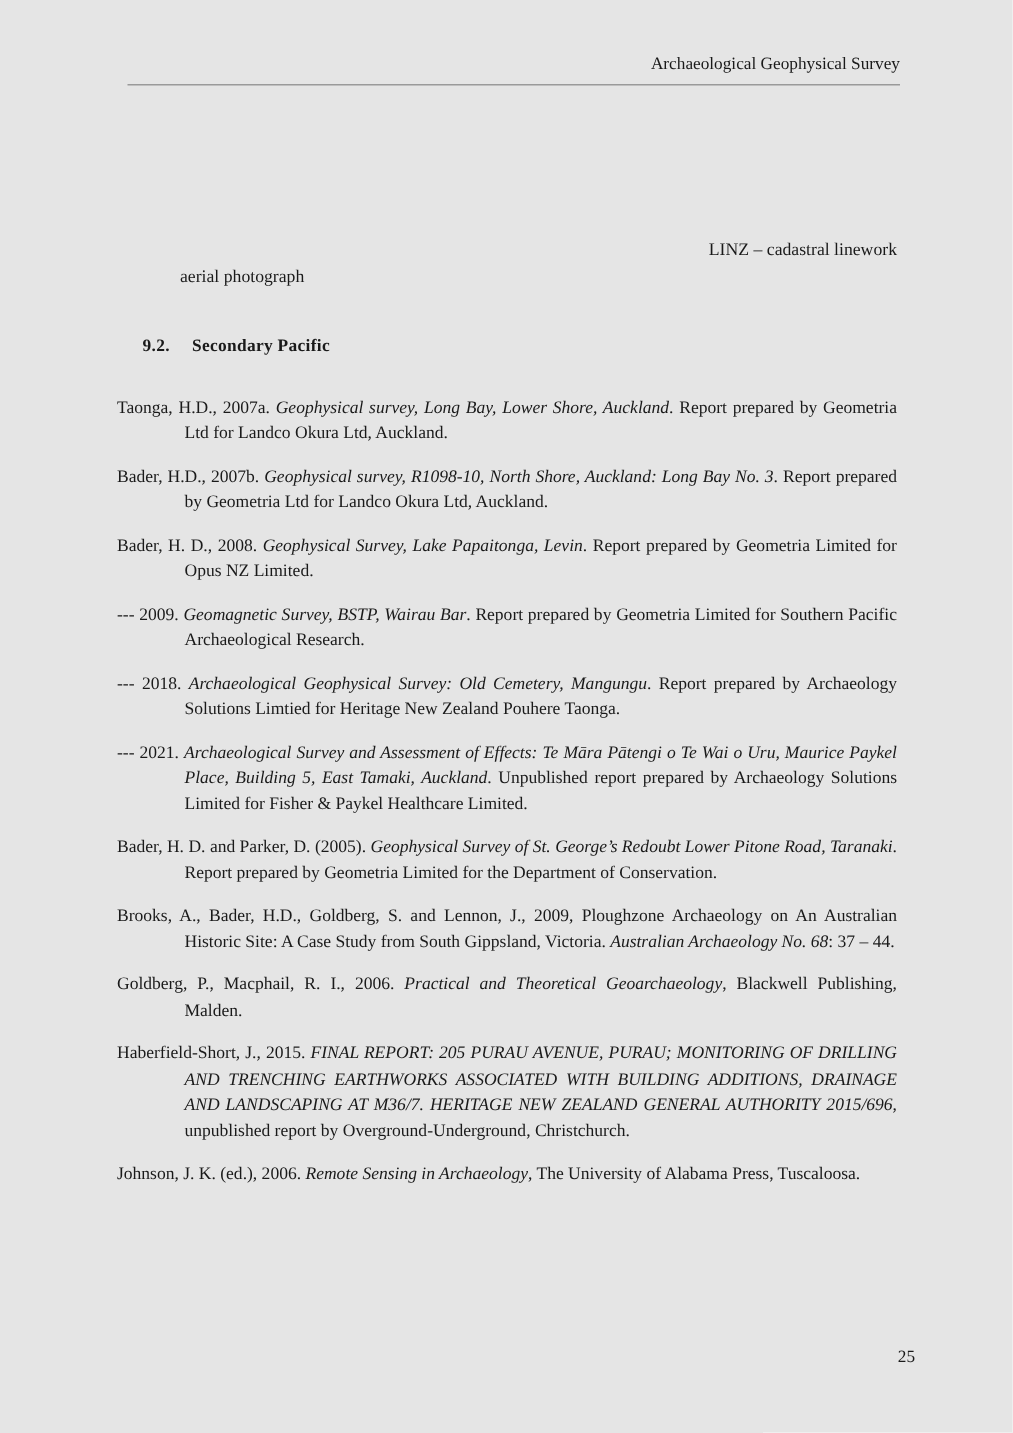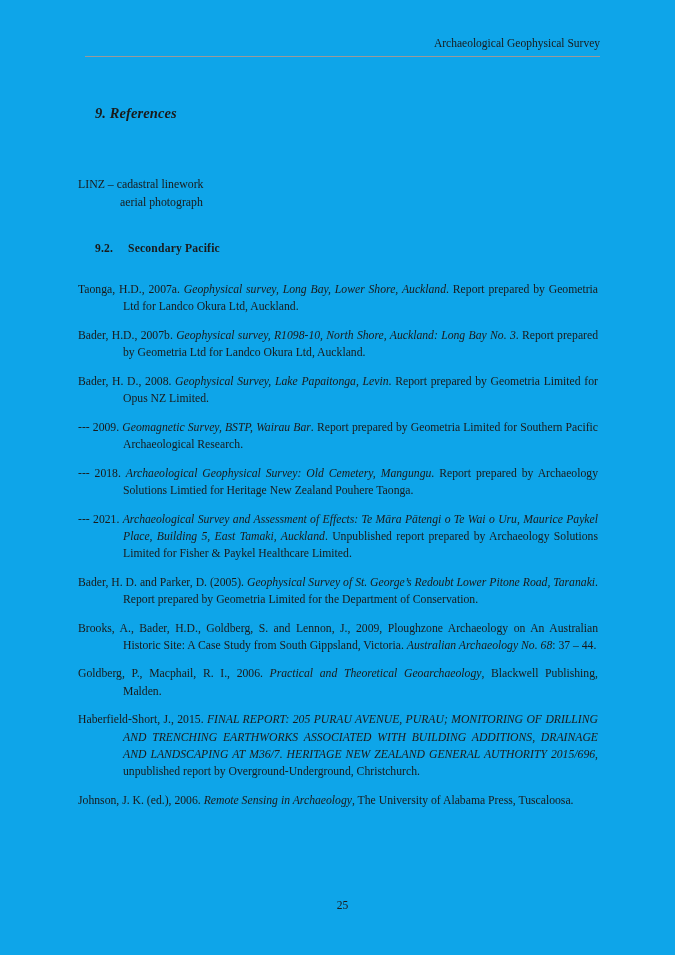--- a/index.html
+++ b/index.html
@@ -12,21 +12,21 @@
     height: 955px;
     position: relative;
     font-family: "Liberation Serif", "DejaVu Serif", serif;
     color: #1a1a1a;
     overflow: hidden;
   }
 
   .page {
     position: absolute;
     inset: 0;
-    background: #0ea5e9;
+    background: #e5e5e5;
   }
 
   
   .header {
     position: absolute;
     left: 85px;
     top: 36px;
     width: 515px;
     text-align: right;
     font-size: 11.5px;
@@ -76,21 +76,21 @@
 
   .spacer-lg { height: 30px; }
   .spacer-md { height: 24px; }
 
   .primary-list {
     font-size: 11.8px;
     line-height: 17.5px;
     margin: 0;
     padding: 0;
   }
-  .primary-list .line1 { margin: 0; }
+  .primary-list .line1 { margin: 0; text-align: right; }
   .primary-list .line2 { margin: 0 0 0 42px; }
 
   ul.reference-list {
     list-style: none;
     margin: 0;
     padding: 0;
     font-size: 11.7px;
     line-height: 17.2px;
   }
   ul.reference-list li {
@@ -98,39 +98,38 @@
     padding-left: 45px;
     text-indent: -45px;
     text-align: justify;
   }
   ul.reference-list li:last-child { margin-bottom: 16px; }
   ul.reference-list li i { font-style: italic; }
 
   
   .page-number {
     position: absolute;
-    left: 85px;
+    left: 95px;
     top: 898px;
     width: 515px;
-    text-align: center;
+    text-align: right;
     font-size: 11.5px;
     line-height: 14px;
   }
 </style>
 </head>
 <body>
 
 <div class="page">
 
   <div class="header">Archaeological Geophysical Survey</div>
   <div class="header-rule"></div>
 
   <div class="body">
 
-    <h1 class="section-title">9. References</h1>
 
     <div class="spacer-lg"></div>
 
 
     <div class="spacer-md"></div>
 
     <div class="primary-list">
       <p class="line1">LINZ – cadastral linework</p>
       <p class="line2">aerial photograph</p>
     </div>

